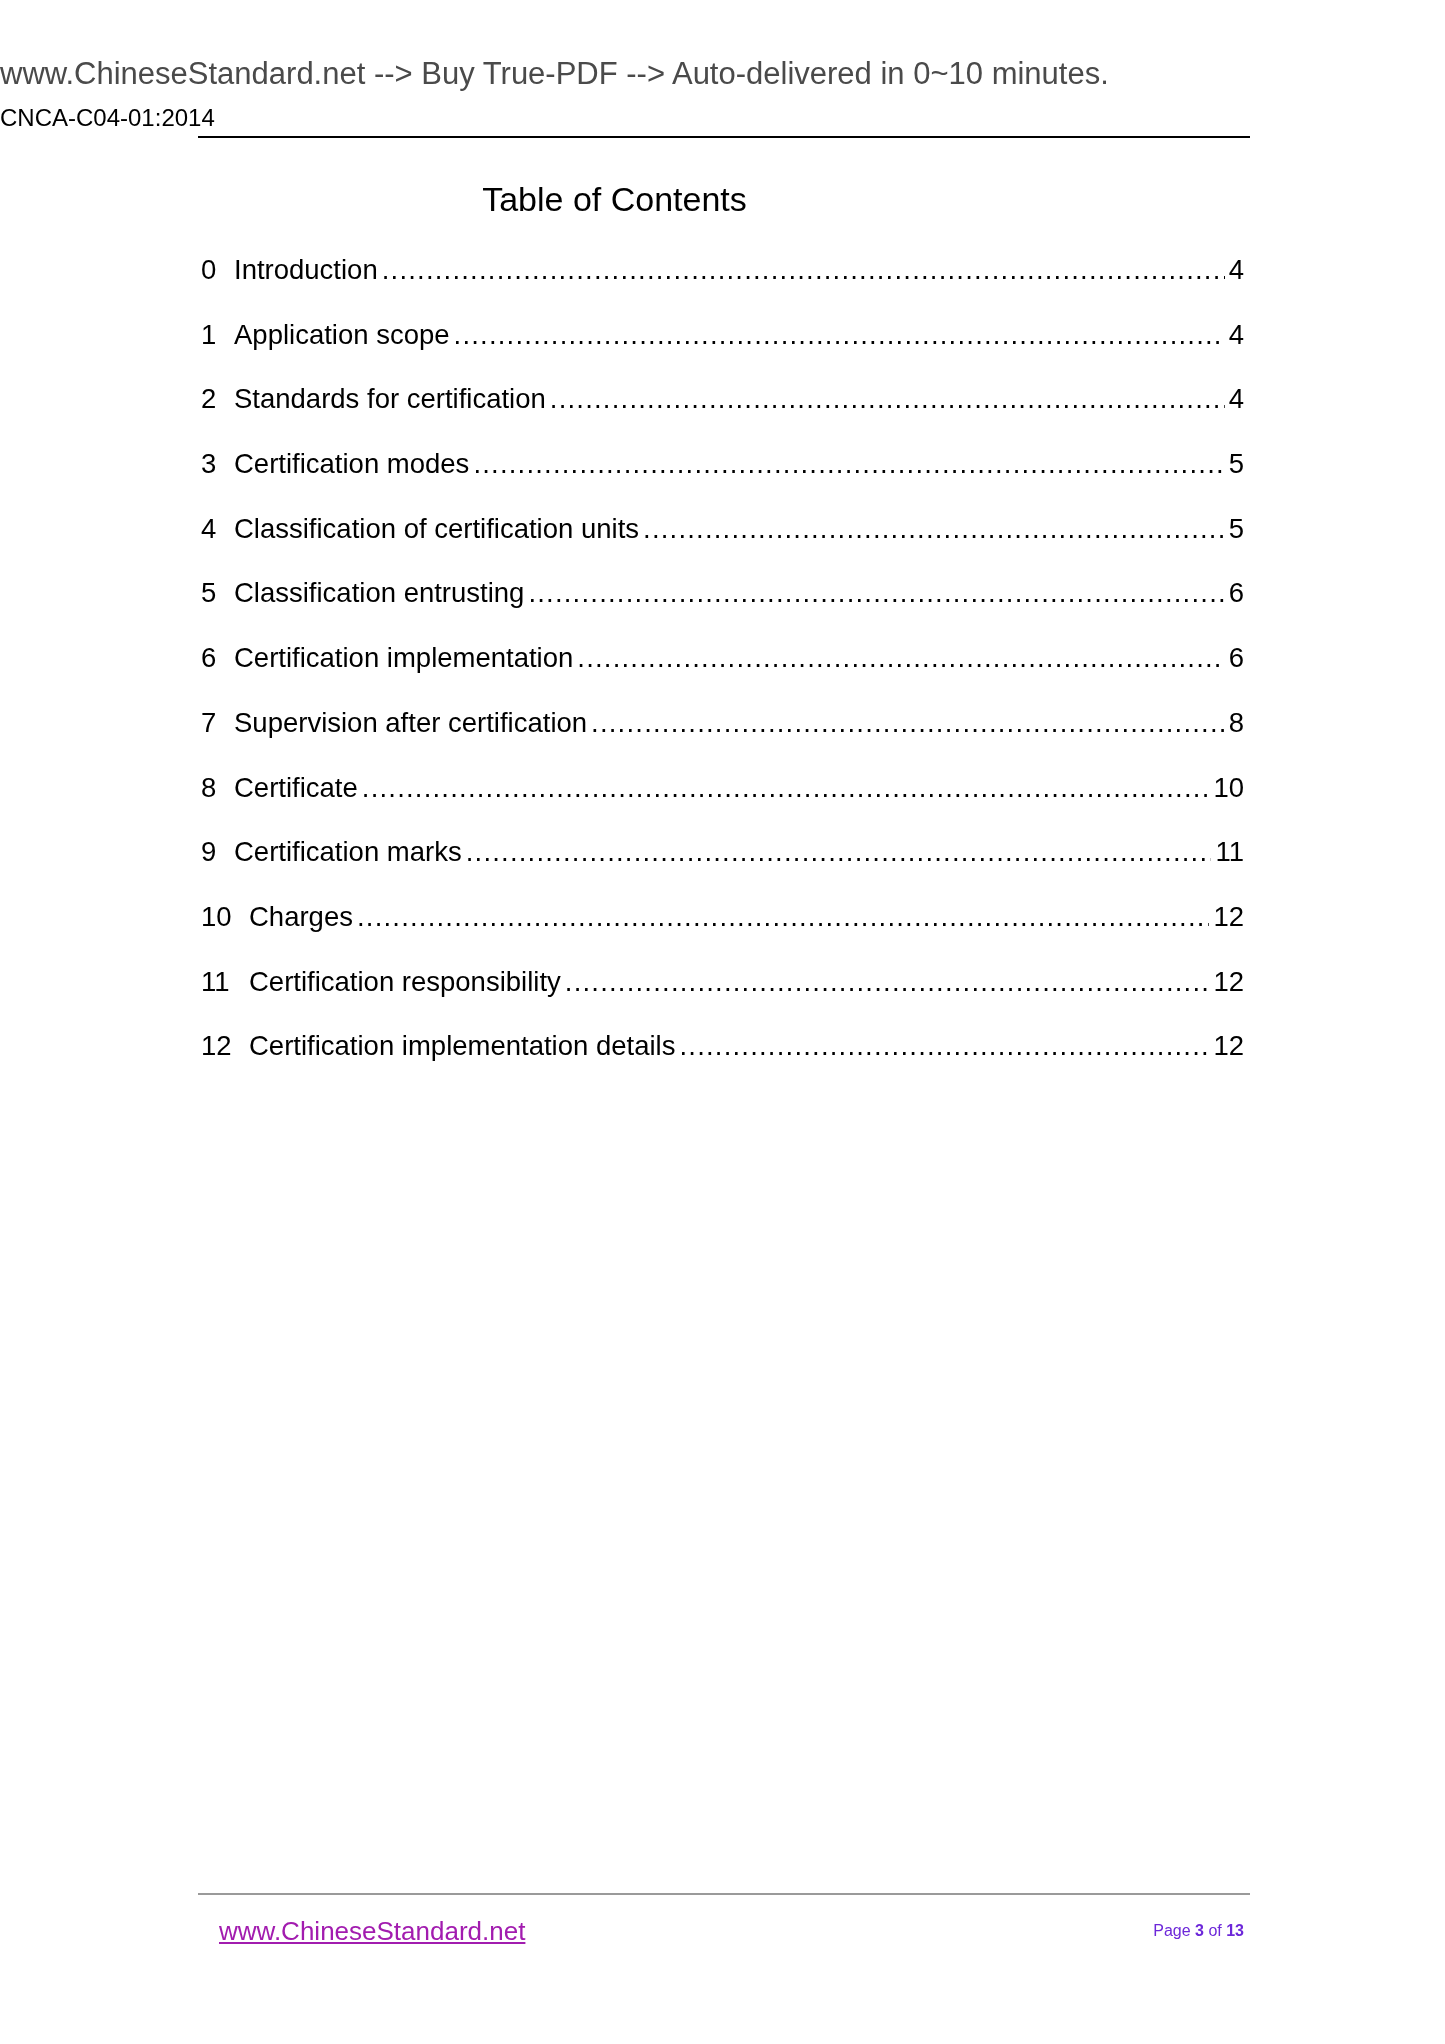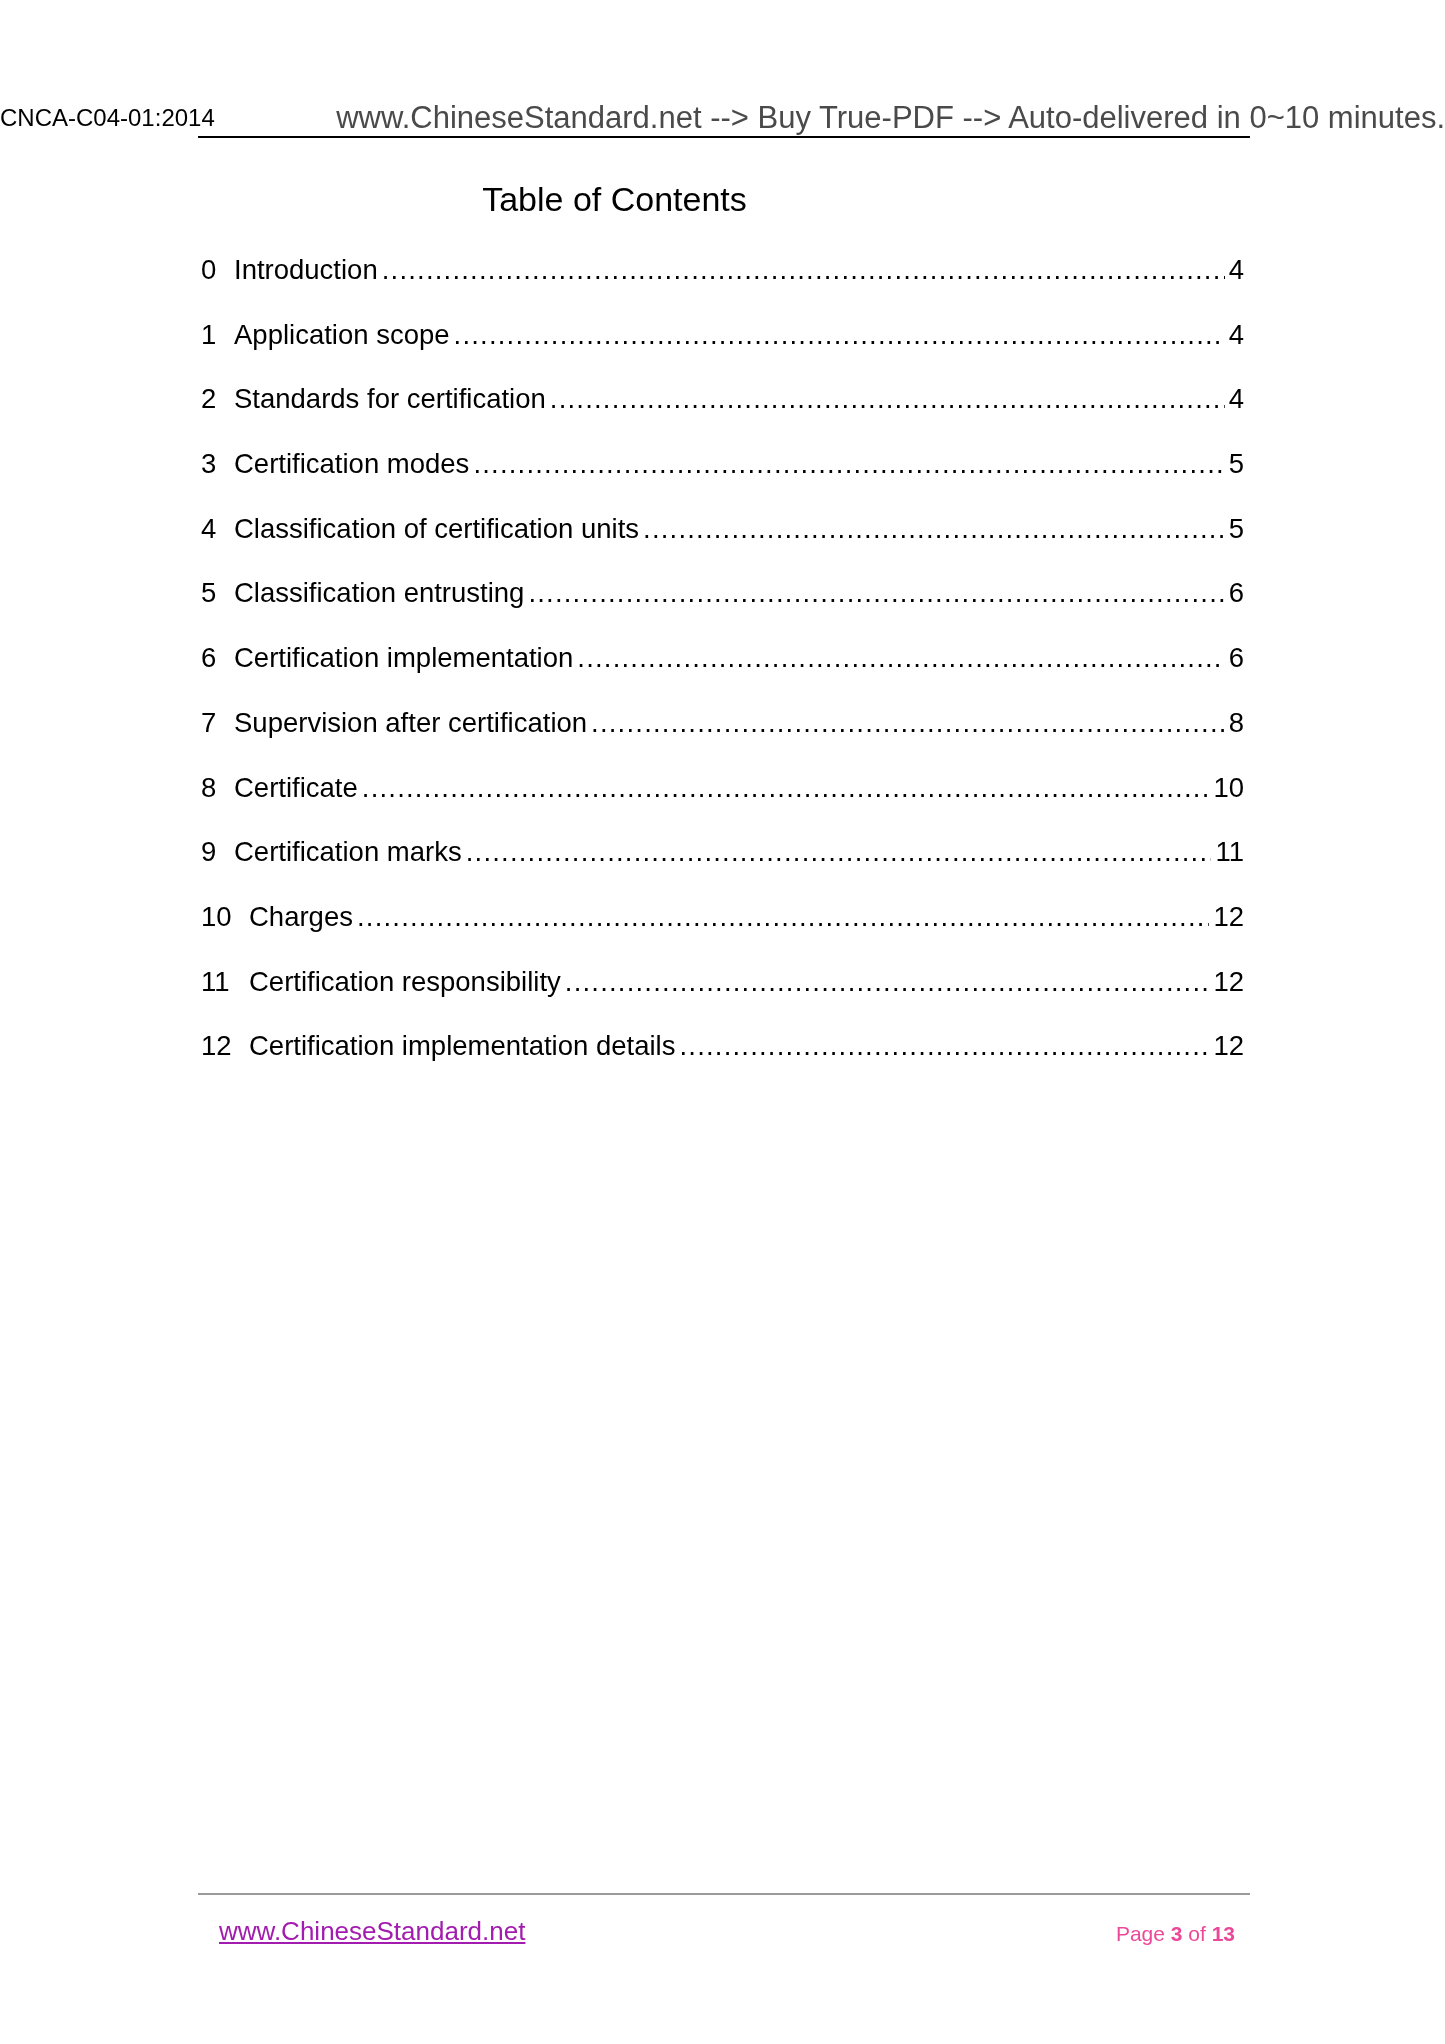--- a/index.html
+++ b/index.html
@@ -2,21 +2,21 @@
 <html><head>
 <meta charset="utf-8">
 <style>
   html, body { margin: 0; padding: 0; background: #ffffff; }
   body {
     width: 1445px; height: 2044px; position: relative; overflow: hidden;
     font-family: "Liberation Sans", "DejaVu Sans", sans-serif; color: #000;
   }
   .banner {
     position: absolute; left: 0; width: 1445px; top: 56px;
-    text-align: right; font-size: 31px; color: #4a4a4a; letter-spacing: 0px; margin-top: 44px;
+    text-align: left; font-size: 31px; color: #4a4a4a; letter-spacing: 0px;
   }
   .docid {
     position: absolute; left: 0; width: 1445px; top: 104px;
     text-align: left; font-size: 24px; color: #000;
   }
   .hrule {
     position: absolute; left: 198px; width: 1052px; top: 136px;
     height: 0; border-top: 2px solid #000;
   }
   .title {
@@ -42,21 +42,21 @@
   .toc-page { flex: 0 0 auto; text-align: right; }
   .frule {
     position: absolute; left: 198px; width: 1052px; top: 1893px;
     height: 0; border-top: 2px solid #9a9a9a;
   }
   .footer-link {
     position: absolute; left: 219px; top: 1916px; font-size: 26px;
     color: #a21caf; text-decoration: underline;
   }
   .footer-page {
-    position: absolute; right: 210px; top: 1922px; font-size: 21px; color: #ec4899;
+    position: absolute; right: 201px; top: 1922px; font-size: 16px; color: #6d28d9;
   }
   .footer-page b { font-weight: bold; }
 </style>
 </head>
 <body>
 
 <div>
   <div class="banner">www.ChineseStandard.net --&gt; Buy True-PDF --&gt; Auto-delivered in 0~10 minutes.</div>
   <div class="docid">CNCA-C04-01:2014</div>
   <div class="hrule"></div>

